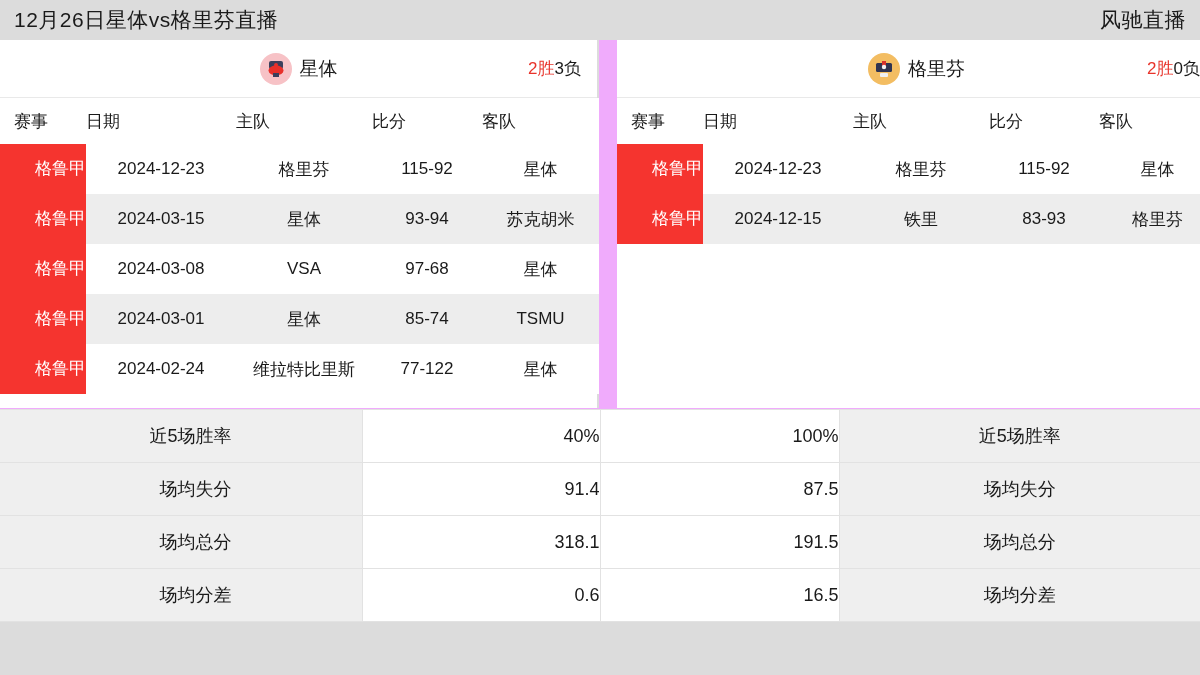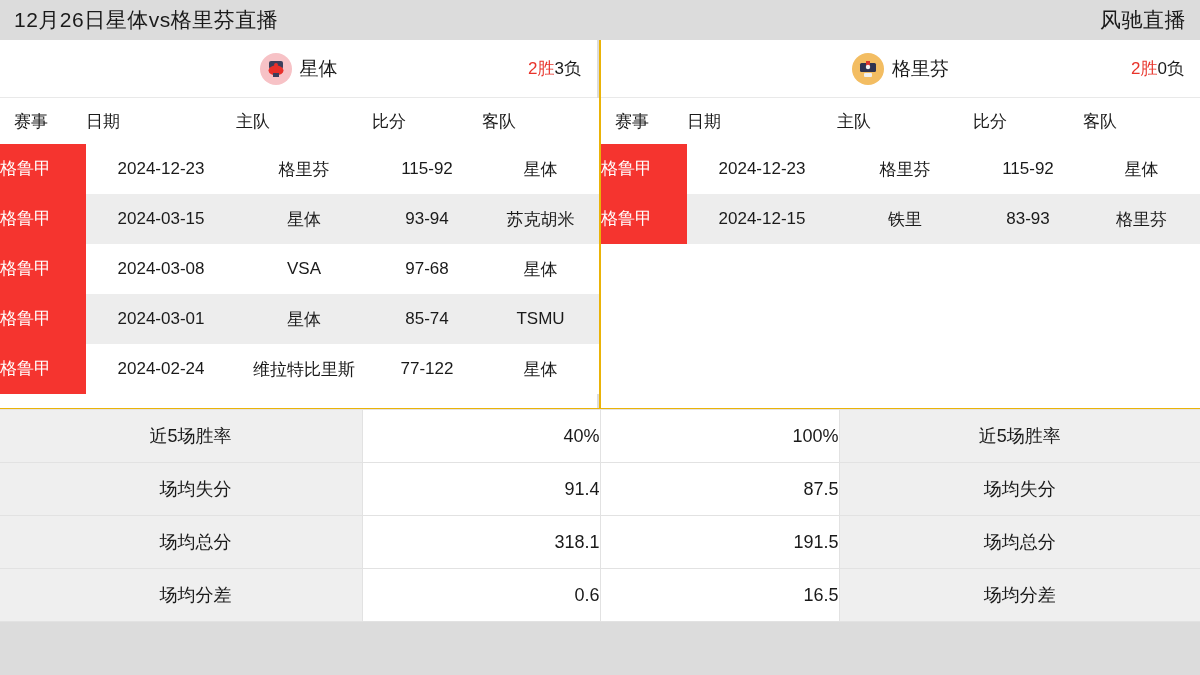--- a/index.html
+++ b/index.html
@@ -3,40 +3,40 @@
 <meta charset="utf-8">
 <style>
   * { box-sizing: border-box; margin: 0; padding: 0; }
   html, body {
     width: 1200px;
     height: 675px;
     background: #dcdcdc;
     font-family: "Liberation Sans", "DejaVu Sans", sans-serif;
     overflow: hidden;
   }
-  .page { position: relative; width: 1200px; height: 479px; background: #eab308; }
+  .page { position: relative; width: 1200px; height: 479px; background: #f0abfc; }
 
   
   .topbar {
     position: absolute; left: 0; top: 0; width: 1200px; height: 40px;
     background: #dcdcdc;
     display: flex; align-items: center; justify-content: space-between;
     padding: 0 14px;
   }
   .topbar-title {
     font-size: 21px; color: #1a1a1a; font-weight: 400; letter-spacing: .5px;
     line-height: 40px; white-space: nowrap;
   }
   .topbar-brand {
     font-size: 21px; color: #1a1a1a; font-weight: 400; letter-spacing: .5px;
     line-height: 40px; white-space: nowrap;
   }
 
   
-  .panels { position: absolute; left: 0; top: 40px; width: 1200px; height: 368px; display: flex; }
+  .panels { position: absolute; left: 0; top: 40px; width: 1200px; height: 368px; display: flex; gap: 16px; }
   .panel { width: 599px; background: #ffffff; position: relative; }
   .panel.left { border-right: 2px solid #dcdcdc; }
   .panel.right { margin-left: 2px; width: 599px; }
 
   
   .team-head {
     height: 58px; display: flex; align-items: center;
     border-bottom: 1px solid #e9e9e9;
     padding: 0 16px;
     position: relative;
@@ -74,21 +74,21 @@
   .mtable thead th.lg { text-align: left; padding-left: 14px; }
   .mtable tbody td {
     height: 50px; font-size: 17px; color: #1a1a1a;
     text-align: center; vertical-align: middle; white-space: nowrap;
   }
   .mtable tbody tr:nth-child(odd) td { background: #ffffff; }
   .mtable tbody tr:nth-child(even) td { background: #ededed; }
   .mtable tbody td.league-cell { padding: 0; background: transparent !important; }
   .league-badge {
     background: #f5342f; color: #ffffff; font-size: 17px;
-    height: 50px; line-height: 50px; text-align: left;
+    height: 50px; line-height: 50px; text-align: right;
     width: 86px;
   }
 
   
   .stats { position: absolute; left: 0; top: 409px; width: 1200px; }
   .stats-table { width: 1200px; border-collapse: collapse; table-layout: fixed; }
   .stats-table col.s-lbl-l { width: 362px; }
   .stats-table col.s-val-l { width: 238px; }
   .stats-table col.s-val-r { width: 239px; }
   .stats-table col.s-lbl-r { width: 361px; }

